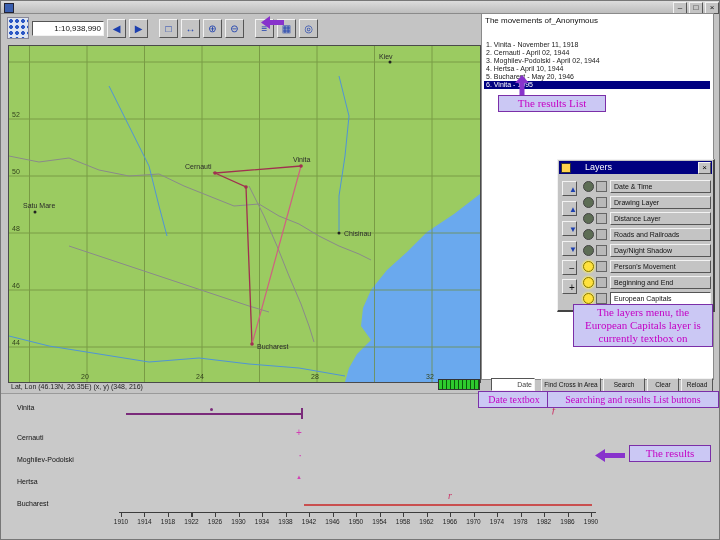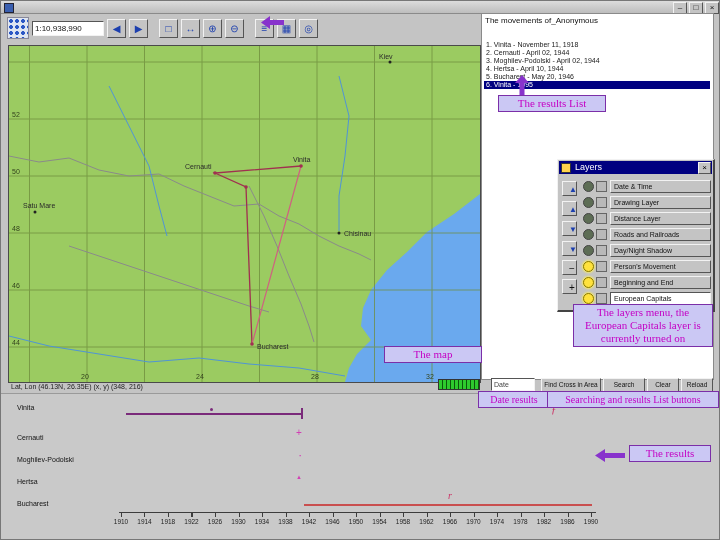--- a/index.html
+++ b/index.html
@@ -1,21 +1,21 @@
 <!DOCTYPE html>
 <html><head>
 <meta charset="utf-8">
 <style>
   html,body{margin:0;padding:0;background:#9a9a9a;}
   .screen{position:relative;width:720px;height:540px;background:#c4c4c4;
     font-family:"Liberation Sans",sans-serif;overflow:hidden;border:1px solid #777;box-sizing:border-box;}
   .raised{background:#c4c4c4;border-top:1px solid #f2f2f2;border-left:1px solid #f2f2f2;
     border-right:1px solid #555;border-bottom:1px solid #555;}
   .sunken{background:#fff;border-top:1px solid #555;border-left:1px solid #555;
-    border-right:1px solid #f2f2f2;border-bottom:1px solid #f2f2f2;}
+    border-right:1px solid #f2f2f2;border-bottom:1px solid #f2f2f2;text-align:right;}
   
   .titlebar{position:absolute;left:0;top:0;width:720px;height:12px;background:linear-gradient(#dcdcdc,#bdbdbd);border-bottom:1px solid #8a8a8a;}
   .app-icon{position:absolute;left:3px;top:2px;width:8px;height:8px;background:#3a5fb0;border:1px solid #223;}
   .win-btns{position:absolute;right:2px;top:1px;display:flex;gap:2px;}
   .win-btn{width:12px;height:10px;font-size:8px;line-height:9px;text-align:center;color:#111;cursor:default;}
   
   .toolbar{position:absolute;left:6px;top:15px;height:24px;display:flex;align-items:center;gap:3px;}
   .logo{width:20px;height:20px;border:1px solid #889;
     background-color:#dfe6f2;
     background-image:radial-gradient(circle at 3px 3px,#2b57c4 1.6px,transparent 2.2px);
@@ -28,21 +28,21 @@
   
   .right-panel{position:absolute;left:480px;top:12px;width:233px;height:367px;background:#ffffff;border:1px solid #8a8a8a;box-sizing:border-box;}
   .results-title{position:absolute;left:3px;top:2px;font-size:8px;color:#101010;white-space:nowrap;}
   .results-list{position:absolute;left:2px;top:27px;width:226px;}
   .result-item{font-size:7px;line-height:8px;color:#1a1a1a;white-space:nowrap;padding-left:2px;}
   .result-item.selected{background:#000080;color:#ffffff;}
   
   .layers-win{position:absolute;left:556px;top:158px;width:158px;height:153px;background:#c4c4c4;
     border-top:1px solid #f2f2f2;border-left:1px solid #f2f2f2;border-right:2px solid #444;border-bottom:2px solid #444;box-sizing:border-box;}
   .layers-title{position:absolute;left:1px;top:1px;right:1px;height:13px;background:#000080;color:#fff;
-    font-size:9px;line-height:13px;padding-left:16px;}
+    font-size:9px;line-height:13px;padding-left:26px;}
   .layers-title-icon{position:absolute;left:3px;top:3px;width:8px;height:8px;background:#ffd24d;border:1px solid #333;}
   .layers-close{position:absolute;right:2px;top:2px;width:11px;height:10px;font-size:8px;line-height:9px;text-align:center;color:#000;}
   .order-col{position:absolute;left:4px;top:18px;width:16px;}
   .order-btn{width:15px;height:15px;margin-bottom:2px;font-size:8px;line-height:14px;text-align:center;color:#1c3fae;}
   .order-btn.pm{color:#111;font-size:10px;}
   .layer-rows{position:absolute;left:25px;top:18px;width:128px;}
   .layer-row{display:flex;align-items:center;height:16px;}
   .bulb{width:9px;height:9px;border-radius:50%;background:#5d6d55;border:1px solid #444;flex:0 0 auto;}
   .bulb.on{background:#ffe23c;border-color:#887700;box-shadow:0 0 2px 1px rgba(255,240,80,.8);}
   .pal-icon{width:9px;height:9px;background:#b9b9b9;border:1px solid #666;margin:0 3px 0 2px;flex:0 0 auto;}
@@ -297,25 +297,24 @@
 
   <svg class="arrow" style="left:260px;top:15px;" width="23" height="13">
     <polygon points="0,6.5 9,0 9,4 23,4 23,9 9,9 9,13" fill="#8833cc"></polygon>
   </svg>
 
   <div class="ann" style="left:497px;top:94px;width:98px;">The results List</div>
   <svg class="arrow" style="left:514px;top:74px;" width="14" height="20">
     <polygon points="7,0 0,8 4.5,8 4.5,20 9.5,20 9.5,8 14,8" fill="#8833cc"></polygon>
   </svg>
 
-  <div class="ann" style="left:383px;top:345px;width:88px;">The map</div>
-
-  <div class="ann" style="left:572px;top:303px;width:130px;">The layers menu, the European Capitals layer is currently turned on</div>
-
-  <div class="ann" style="left:477px;top:390px;width:62px;font-size:10px;">Date results</div>
+
+  <div class="ann" style="left:572px;top:303px;width:130px;">The layers menu, the European Capitals layer is currently textbox on</div>
+
+  <div class="ann" style="left:477px;top:390px;width:62px;font-size:10px;">Date textbox</div>
   <div class="ann" style="left:546px;top:390px;width:162px;font-size:10px;">Searching and results List buttons</div>
 
   <div class="ann" style="left:628px;top:444px;width:72px;">The results</div>
   <svg class="arrow" style="left:594px;top:448px;" width="30" height="13">
     <polygon points="0,6.5 10,0 10,4 30,4 30,9 10,9 10,13" fill="#8833cc"></polygon>
   </svg>
 
 </div>
 
 </body></html>

